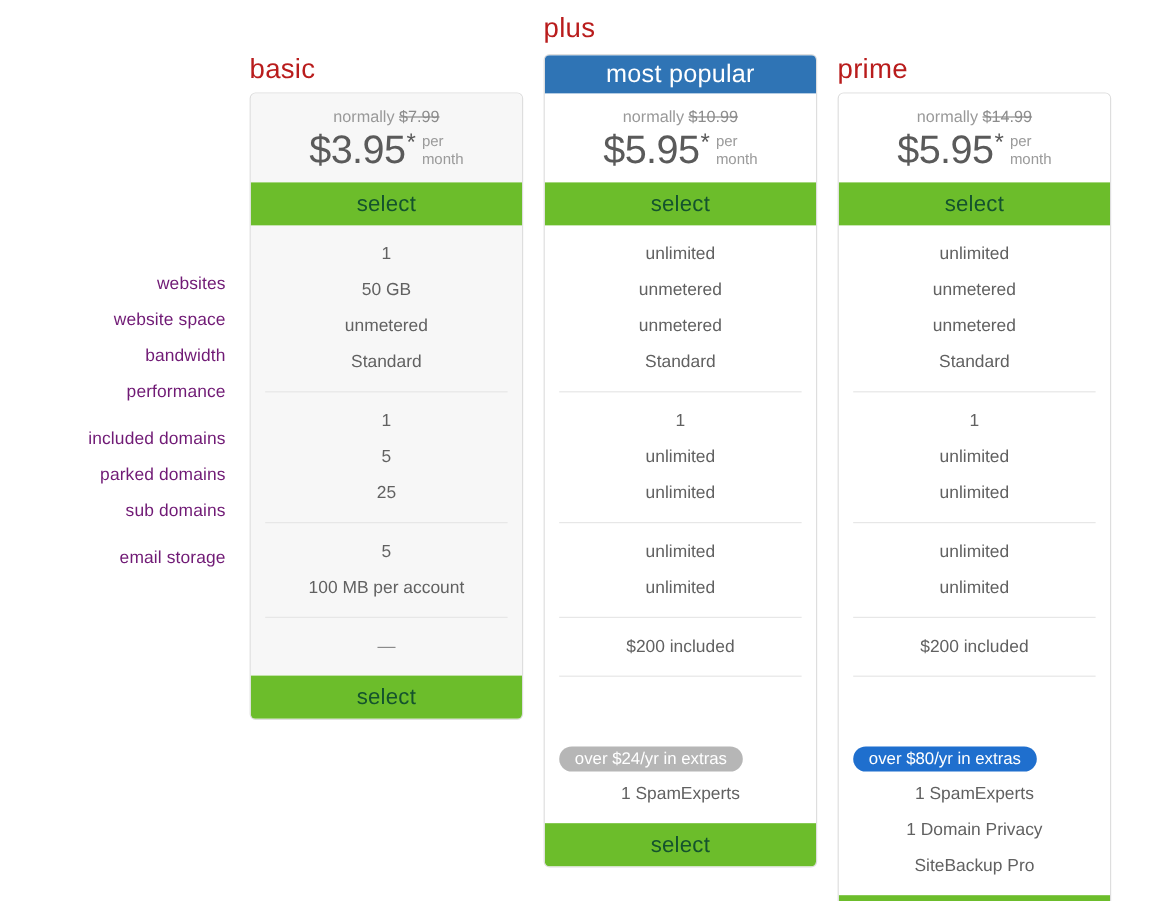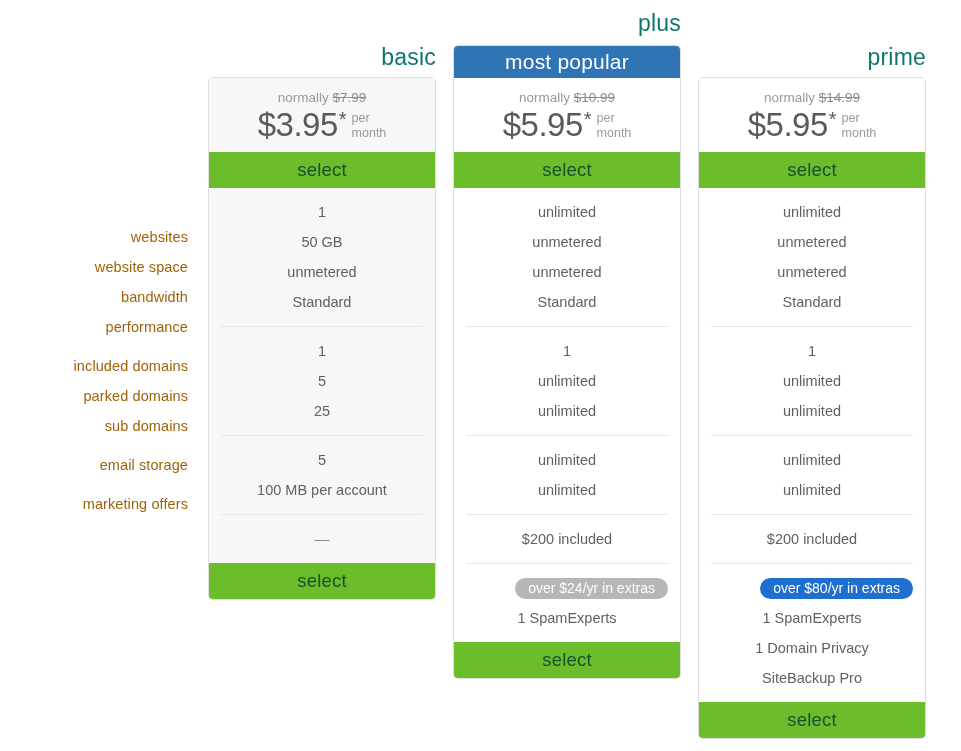--- a/index.html
+++ b/index.html
@@ -16,40 +16,40 @@
   
   .labels{
     position:absolute;
     left:0; top:0; width:196px;
     text-align:right;
   }
   .label-row{
     height:30px;
     line-height:30px;
     font-size:14.5px;
-    color:#a16207;
+    color:#701a75;
     letter-spacing:0.1px;
     padding-right:8px;
     box-sizing:border-box;
     white-space:nowrap;
   }
   .label-gap{height:9px;}
 
   
   .card{
     position:absolute;
     width:228px;
     box-sizing:border-box;
   }
   .card-title{
     position:absolute;
     width:228px;
-    text-align:right;
+    text-align:left;
     font-size:23px;
-    color:#0f766e;
+    color:#b91c1c;
     font-weight:400;
     letter-spacing:0.2px;
   }
   .card-box{
     border:1px solid #dedede;
     border-radius:5px;
     overflow:hidden;
     background:#ffffff;
     box-sizing:border-box;
   }
@@ -141,21 +141,22 @@
     color:#616161;
     white-space:nowrap;
   }
   .feat-pad-top{height:9px;}
   .feat-pad-bot{height:9px;}
 
   .badge-row{
     height:30px;
     display:flex;
     align-items:center;
-    justify-content:flex-end;
+    justify-content:flex-start;
+    margin-top:44px;
   }
   .badge{
     display:inline-block;
     border-radius:11px;
     font-size:14px;
     line-height:21px;
     padding:0 13px;
     color:#ffffff;
     white-space:nowrap;
   }
@@ -174,21 +175,20 @@
       <div class="label-row">website space</div>
       <div class="label-row">bandwidth</div>
       <div class="label-row">performance</div>
       <div class="label-gap"></div>
       <div class="label-row">included domains</div>
       <div class="label-row">parked domains</div>
       <div class="label-row">sub domains</div>
       <div class="label-gap"></div>
       <div class="label-row">email storage</div>
       <div class="label-gap"></div>
-      <div class="label-row">marketing offers</div>
     </div>
 
   <div id="cards-root">
       <div class="card-title" style="left: 208px; top: 44px;">basic</div>
       <div class="card" style="left: 208px; top: 77px;">
         <div class="card-box tinted">
           <div class="price-block">
             <div class="normally"><span>normally </span><span class="strike">$7.99</span></div>
             <div class="price-line">
               <span class="price-amount">$3.95</span>

